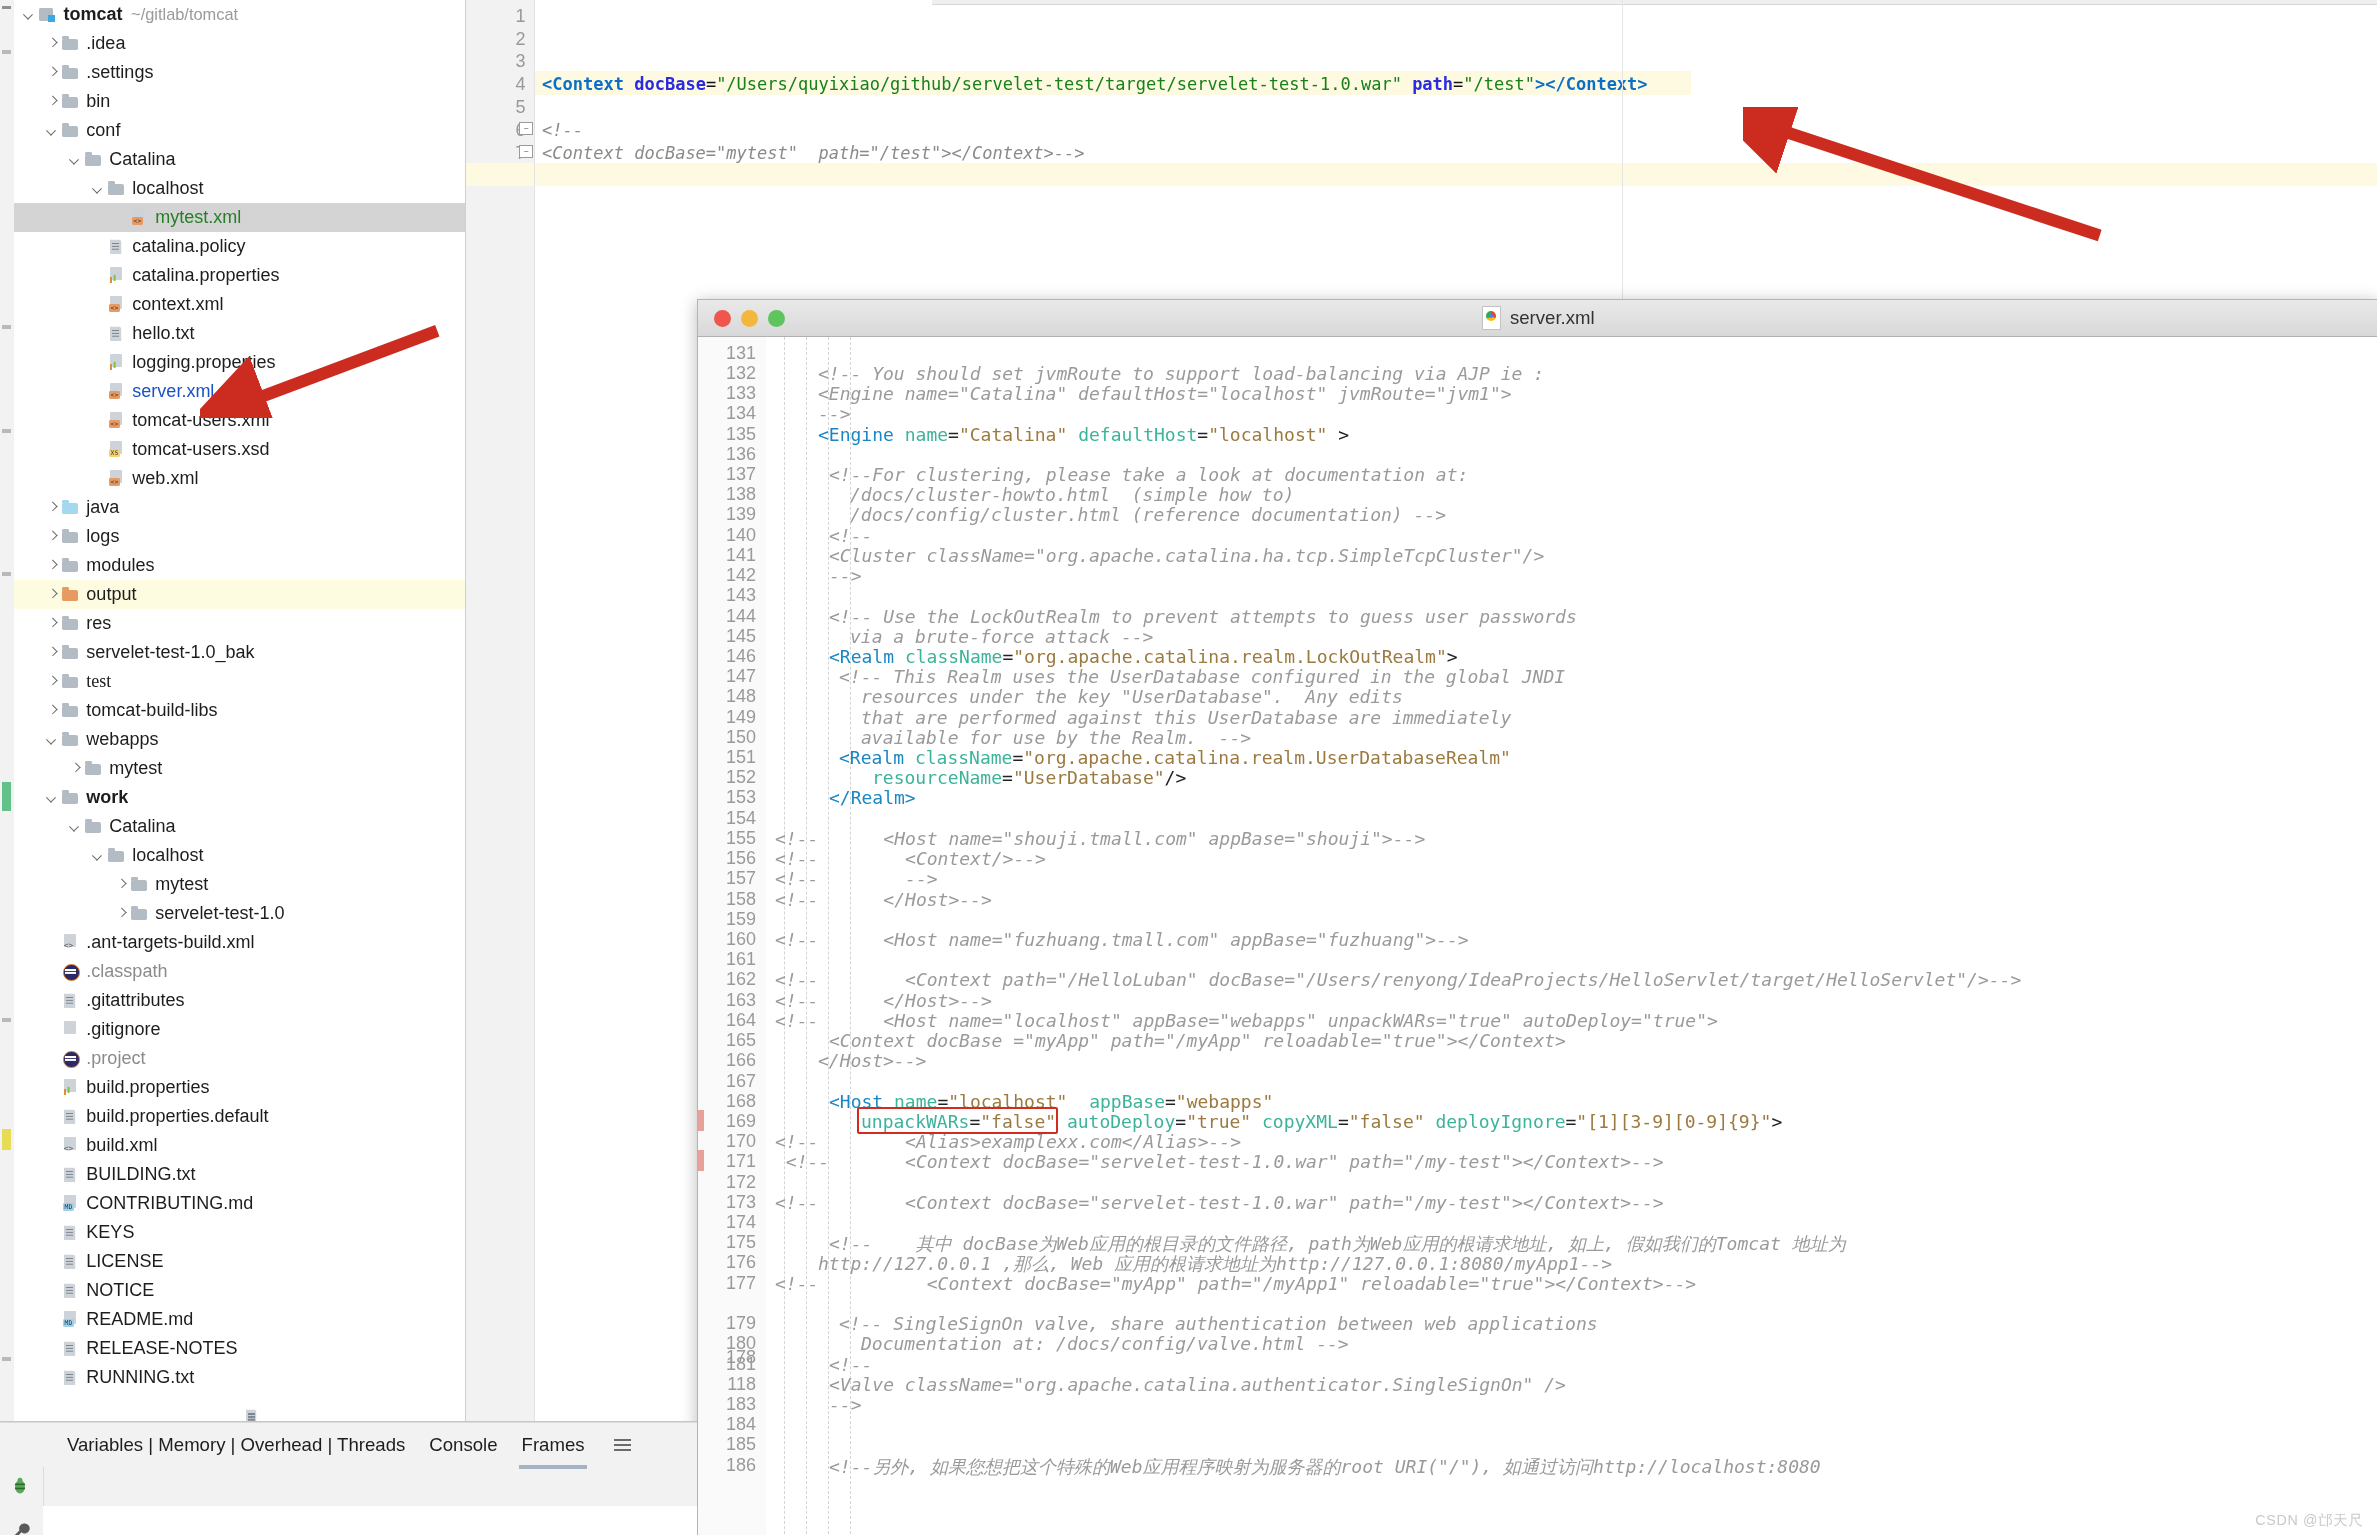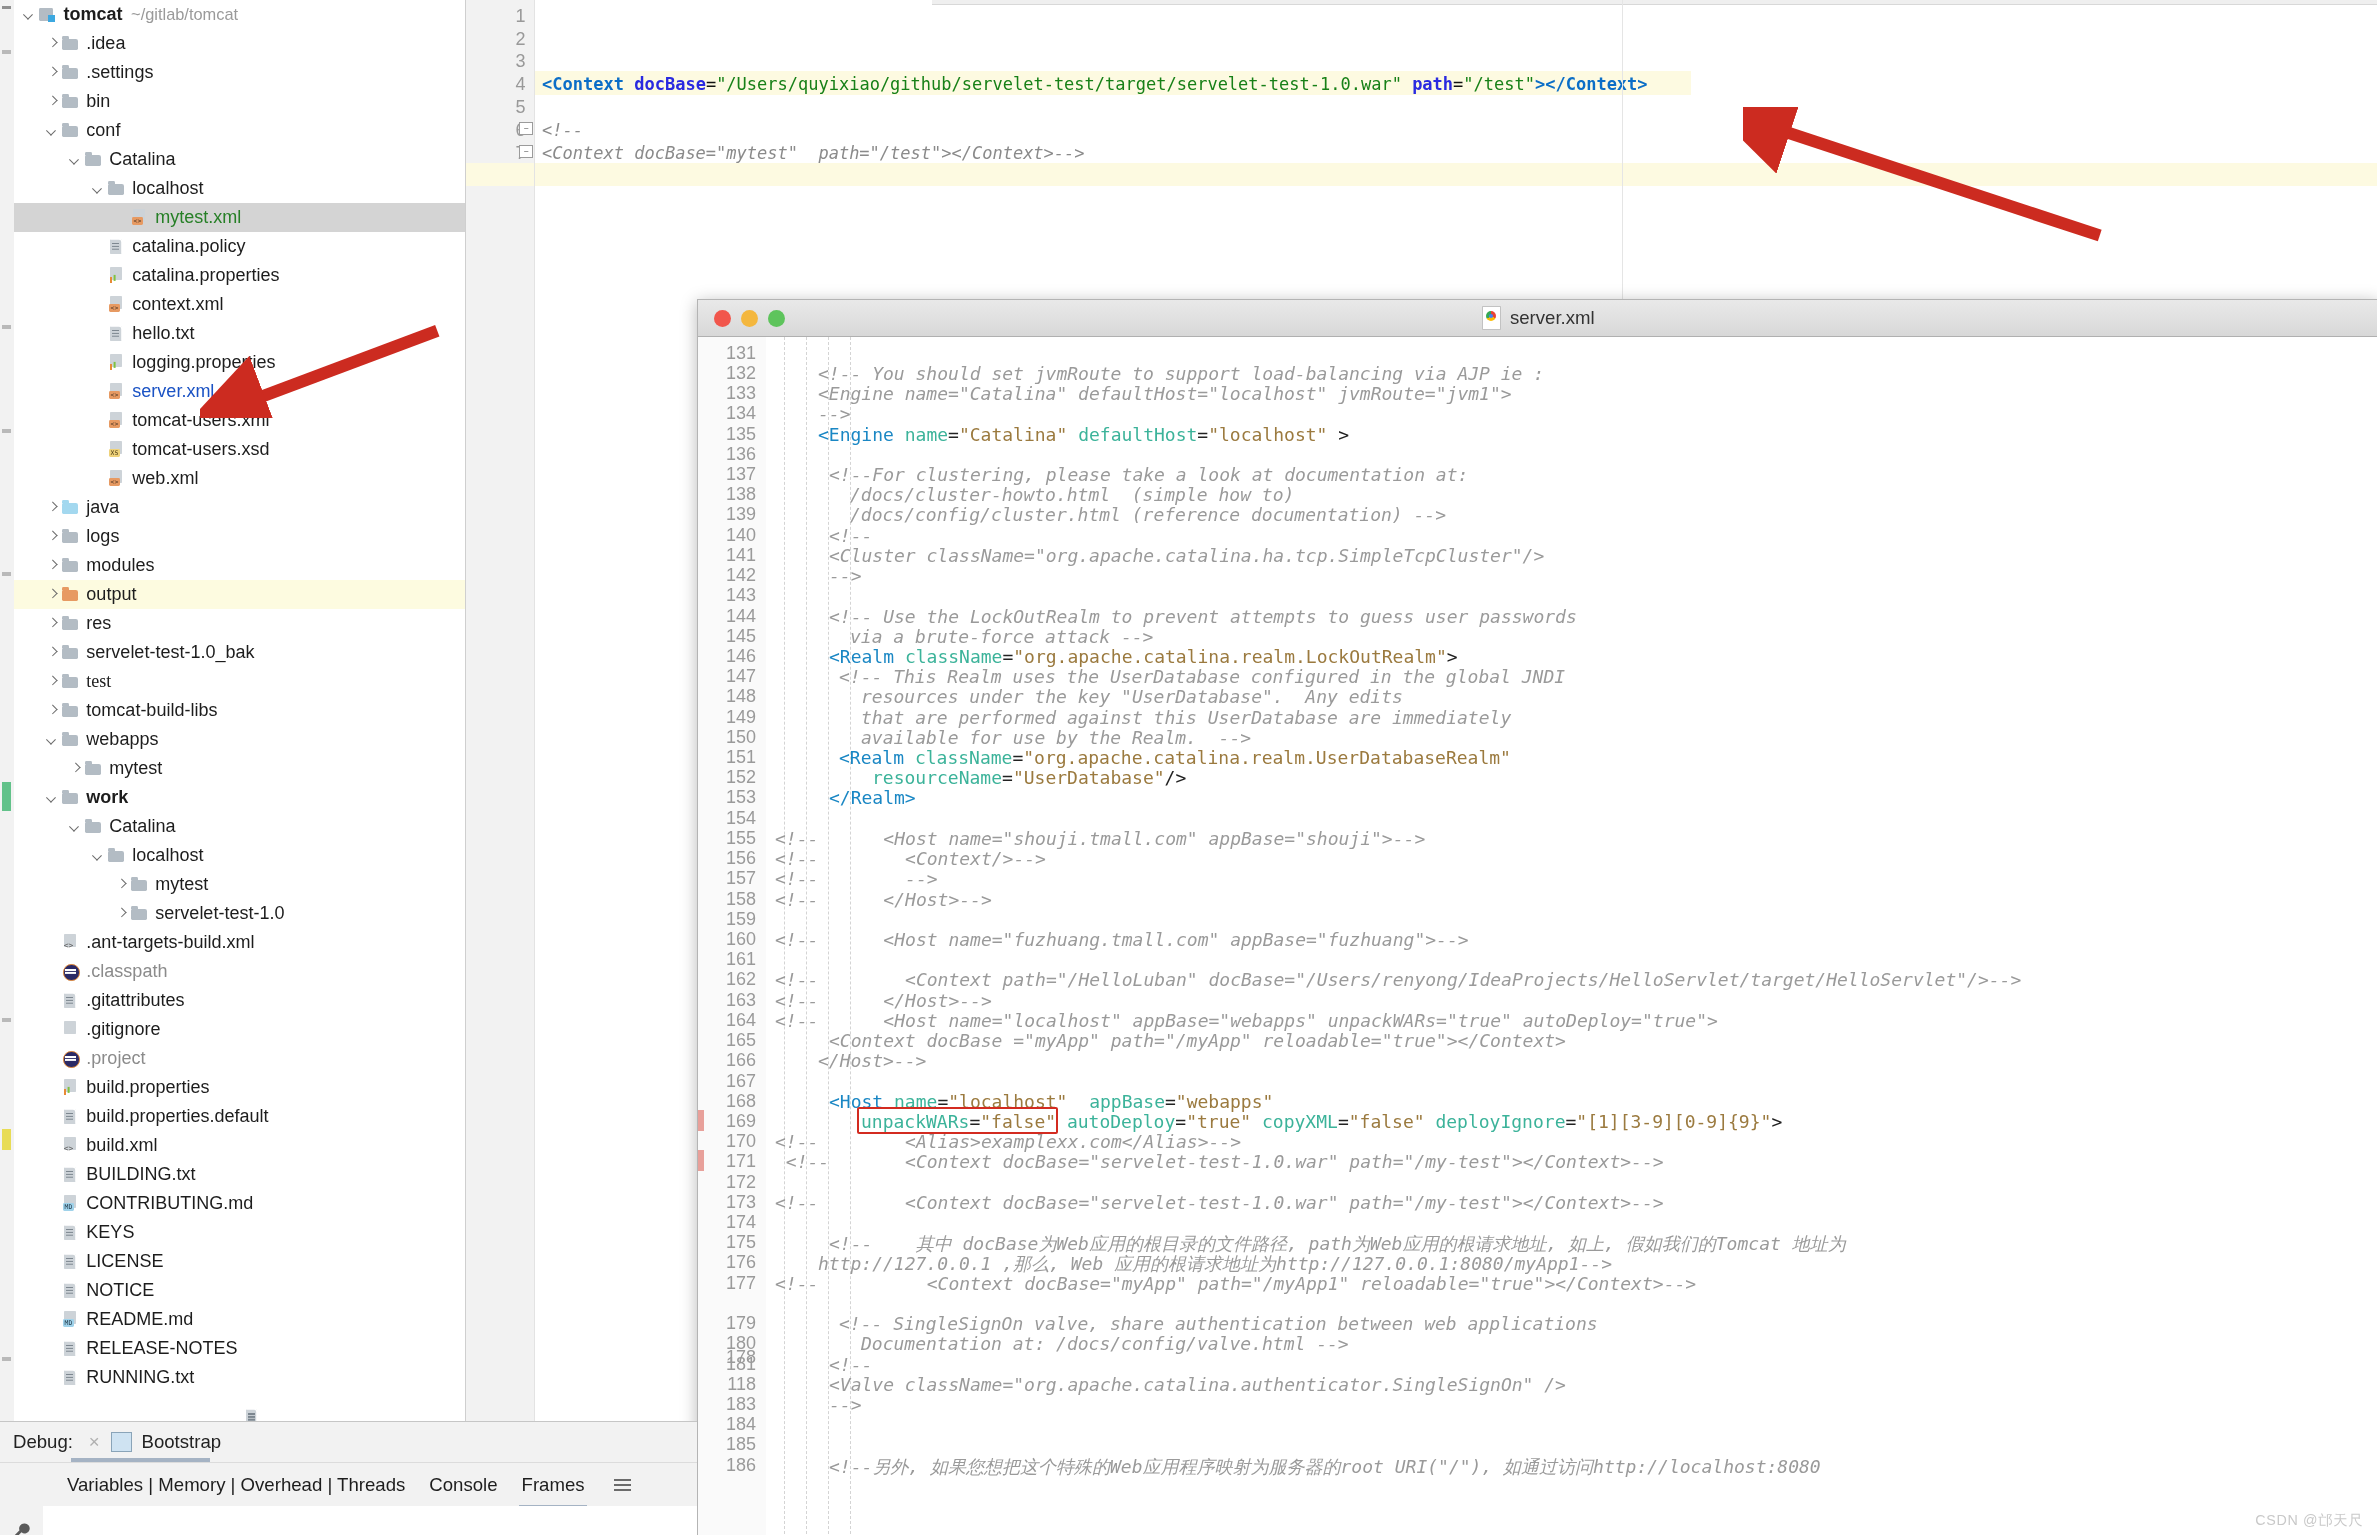--- a/index.html
+++ b/index.html
@@ -609,27 +609,20 @@
         <div class="scode" style="top: 1118px; left: 131px;"><span class="c-cmt">&lt;!--另外, 如果您想把这个特殊的Web应用程序映射为服务器的root URI("/"), 如通过访问http://localhost:8080</span></div>
       </div>
     <div id="red-box" style="left: 159px; top: 770px; width: 197px; height: 23px;"></div>
     <div id="watermark">CSDN @邙天尺</div>
   <div class="errmark" style="top: 773px;"></div>
       <div class="errmark" style="top: 813px;"></div>
     </div>
 </div>
 
 <div id="debug-panel">
-  <div id="debug-head">
-    <span class="dlabel">Debug:</span>
-    <span class="xclose">×</span>
-    <span class="runicon"></span>
-    <span class="bsname">Bootstrap</span>
-    <div id="debug-underline"></div>
-  </div>
   <div id="debug-sidebar">
     <svg class="bug-ico" viewBox="0 0 24 24">
       <ellipse cx="12" cy="13" rx="6" ry="8" fill="#5aa95a"></ellipse>
       <rect x="6" y="9" width="12" height="2" fill="#2f6b2f"></rect>
       <rect x="6" y="14" width="12" height="2" fill="#2f6b2f"></rect>
       <circle cx="12" cy="5" r="3" fill="#5aa95a"></circle>
     </svg>
     <svg class="wrench-ico" viewBox="0 0 24 24">
       <path d="M17 3a6 6 0 0 0-5.6 8.2L3 19.6 5.4 22l8.4-8.4A6 6 0 1 0 17 3z" fill="#5a5a5a"></path>
     </svg>

